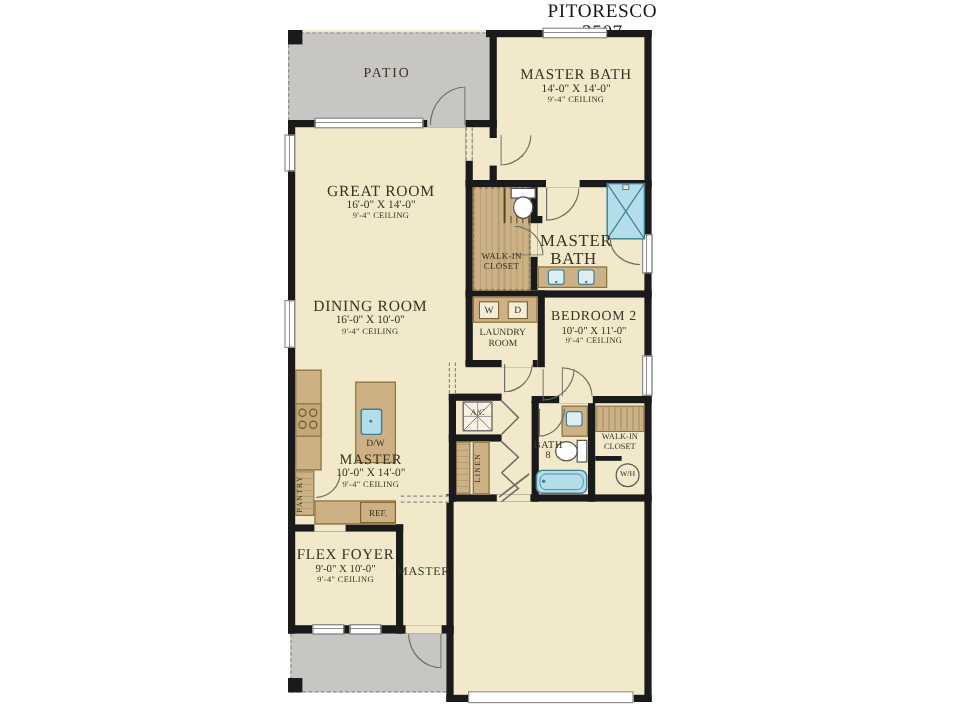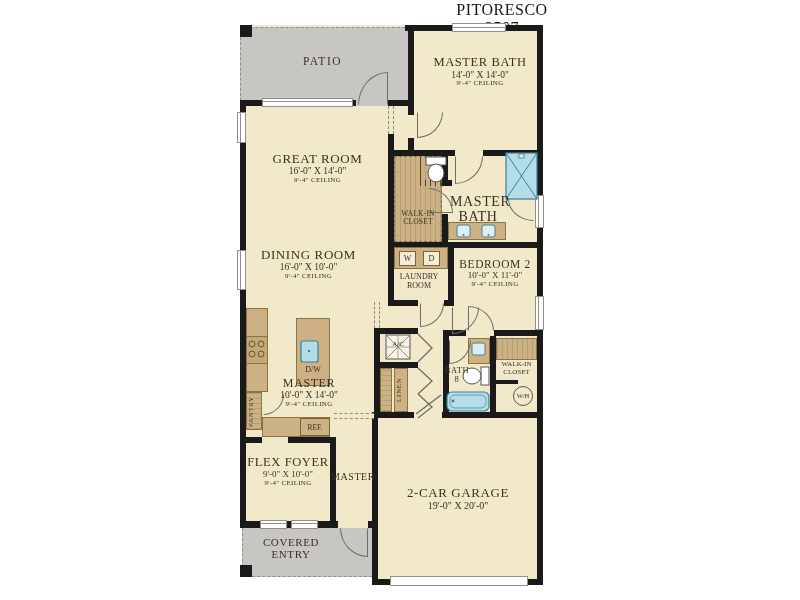--- a/index.html
+++ b/index.html
@@ -238,20 +238,15 @@
   <div class="lbl" style="left:383px;top:341px;width:30px;font-size:7px;">A/C</div>
 
   <div class="lbl" style="left:244px;top:456px;width:88px;">
     <div class="nm" style="font-size:12.5px;">FLEX FOYER</div>
     <div style="font-size:9px;">9'-0" X 10'-0"</div>
     <div style="font-size:7px;letter-spacing:.3px;">9'-4" CEILING</div>
   </div>
 
   <div class="lbl nm" style="left:330px;top:471px;width:46px;font-size:10px;">MASTER</div>
 
-  <div class="lbl" style="left:398px;top:486px;width:120px;">
-    <div class="nm nowrap" style="font-size:13px;">2-CAR GARAGE</div>
-    <div style="font-size:10px;">19'-0" X 20'-0"</div>
-  </div>
-
-  <div class="lbl nm" style="left:243px;top:536px;width:96px;font-size:11px;">COVERED ENTRY</div>
+
 
 </div>
 
 </body></html>

